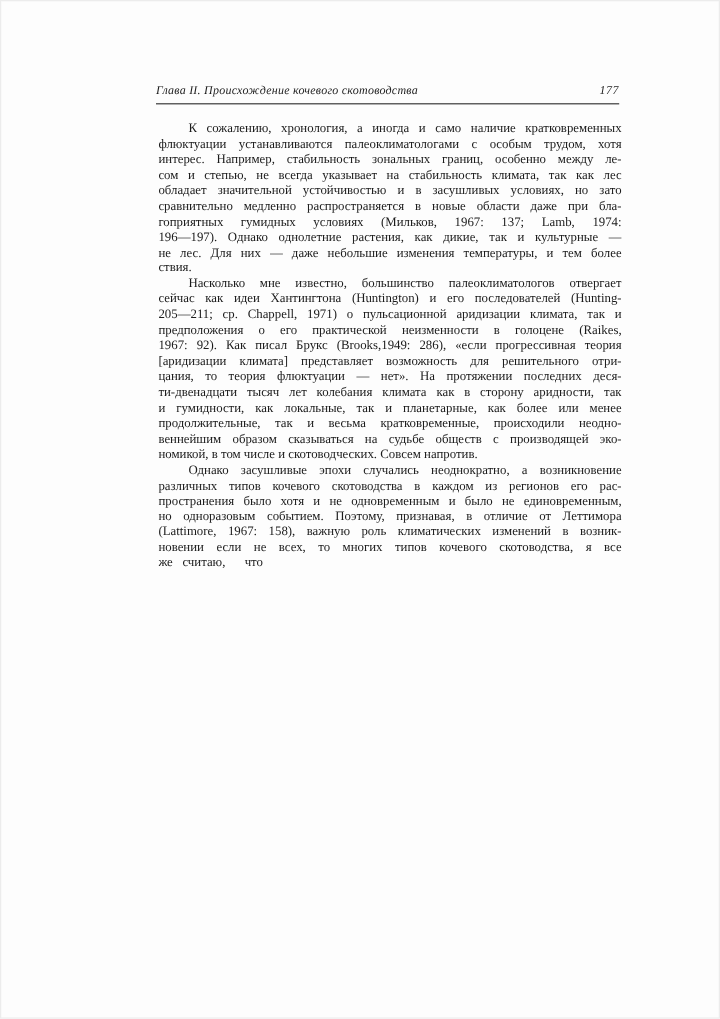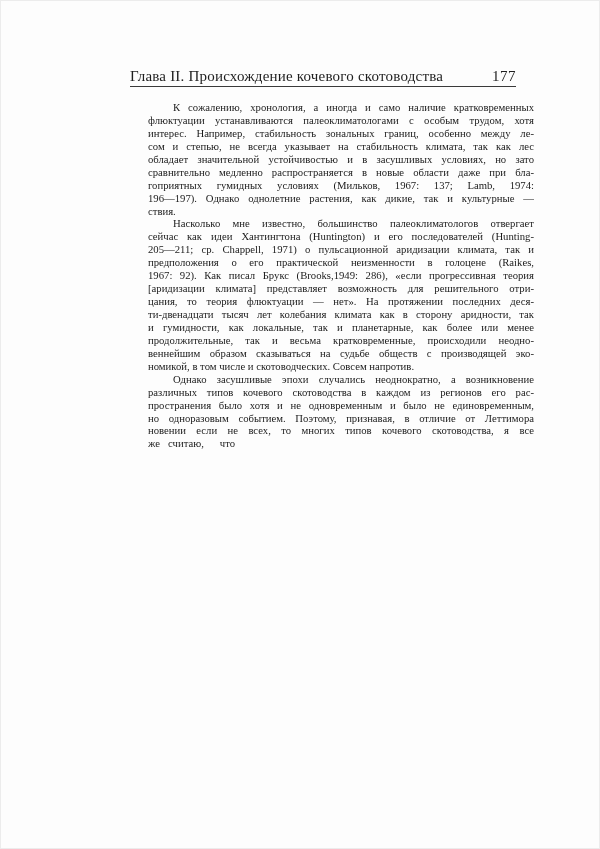--- a/index.html
+++ b/index.html
@@ -18,30 +18,31 @@
     color: #1e1e1e;
   }
   .running-head {
     position: absolute;
     left: 130px;
     top: 69px;
     width: 386px;
     display: flex;
     justify-content: space-between;
     align-items: baseline;
-    font-size: 15px;
+    font-style: italic;
+    font-size: 10px;
     line-height: 14px;
     padding-bottom: 3px;
     border-bottom: 1px solid #3a3a3a;
   }
   .running-head .chapter { letter-spacing: 0.2px; }
   .running-head .pagenum { letter-spacing: 0.5px; }
   .text-block {
     position: absolute;
-    left: 148px;
+    left: 132px;
     top: 101px;
     width: 386px;
     font-size: 10.7px;
     line-height: 12.95px;
     color: #1b1b1b;
   }
   .para { margin: 0; }
   .ln {
     text-align: justify;
     text-align-last: justify;
@@ -66,20 +67,21 @@
   <div class="text-block">
       <div class="para">
         <div class="ln first">К сожалению, хронология, а иногда и само наличие кратковременных</div>
         <div class="ln">флюктуации устанавливаются палеоклиматологами с особым трудом, хотя</div>
         <div class="ln">интерес. Например, стабильность зональных границ, особенно между ле-</div>
         <div class="ln">сом и степью, не всегда указывает на стабильность климата, так как лес</div>
         <div class="ln">обладает значительной устойчивостью и в засушливых условиях, но зато</div>
         <div class="ln">сравнительно медленно распространяется в новые области даже при бла-</div>
         <div class="ln">гоприятных гумидных условиях (Мильков, 1967: 137; Lamb, 1974:</div>
         <div class="ln">196—197). Однако однолетние растения, как дикие, так и культурные —</div>
+        <div class="ln">не лес. Для них — даже небольшие изменения температуры, и тем более</div>
         <div class="ln last">ствия.</div>
       </div>
       <div class="para">
         <div class="ln first">Насколько мне известно, большинство палеоклиматологов отвергает</div>
         <div class="ln">сейчас как идеи Хантингтона (Huntington) и его последователей (Hunting-</div>
         <div class="ln">205—211; ср. Chappell, 1971) о пульсационной аридизации климата, так и</div>
         <div class="ln">предположения о его практической неизменности в голоцене (Raikes,</div>
         <div class="ln">1967: 92). Как писал Брукс (Brooks,1949: 286), «если прогрессивная теория</div>
         <div class="ln">[аридизации климата] представляет возможность для решительного отри-</div>
         <div class="ln">цания, то теория флюктуации — нет». На протяжении последних деся-</div>
@@ -87,17 +89,18 @@
         <div class="ln">и гумидности, как локальные, так и планетарные, как более или менее</div>
         <div class="ln">продолжительные, так и весьма кратковременные, происходили неодно-</div>
         <div class="ln">веннейшим образом сказываться на судьбе обществ с производящей эко-</div>
         <div class="ln last">номикой, в том числе и скотоводческих. Совсем напротив.</div>
       </div>
       <div class="para">
         <div class="ln first">Однако засушливые эпохи случались неоднократно, а возникновение</div>
         <div class="ln">различных типов кочевого скотоводства в каждом из регионов его рас-</div>
         <div class="ln">пространения было хотя и не одновременным и было не единовременным,</div>
         <div class="ln">но одноразовым событием. Поэтому, признавая, в отличие от Леттимора</div>
+        <div class="ln">(Lattimore, 1967: 158), важную роль климатических изменений в возник-</div>
         <div class="ln">новении если не всех, то многих типов кочевого скотоводства, я все</div>
         <div class="ln last">же   считаю,      что</div>
       </div>
     </div>
 </div>
 
 </body></html>

